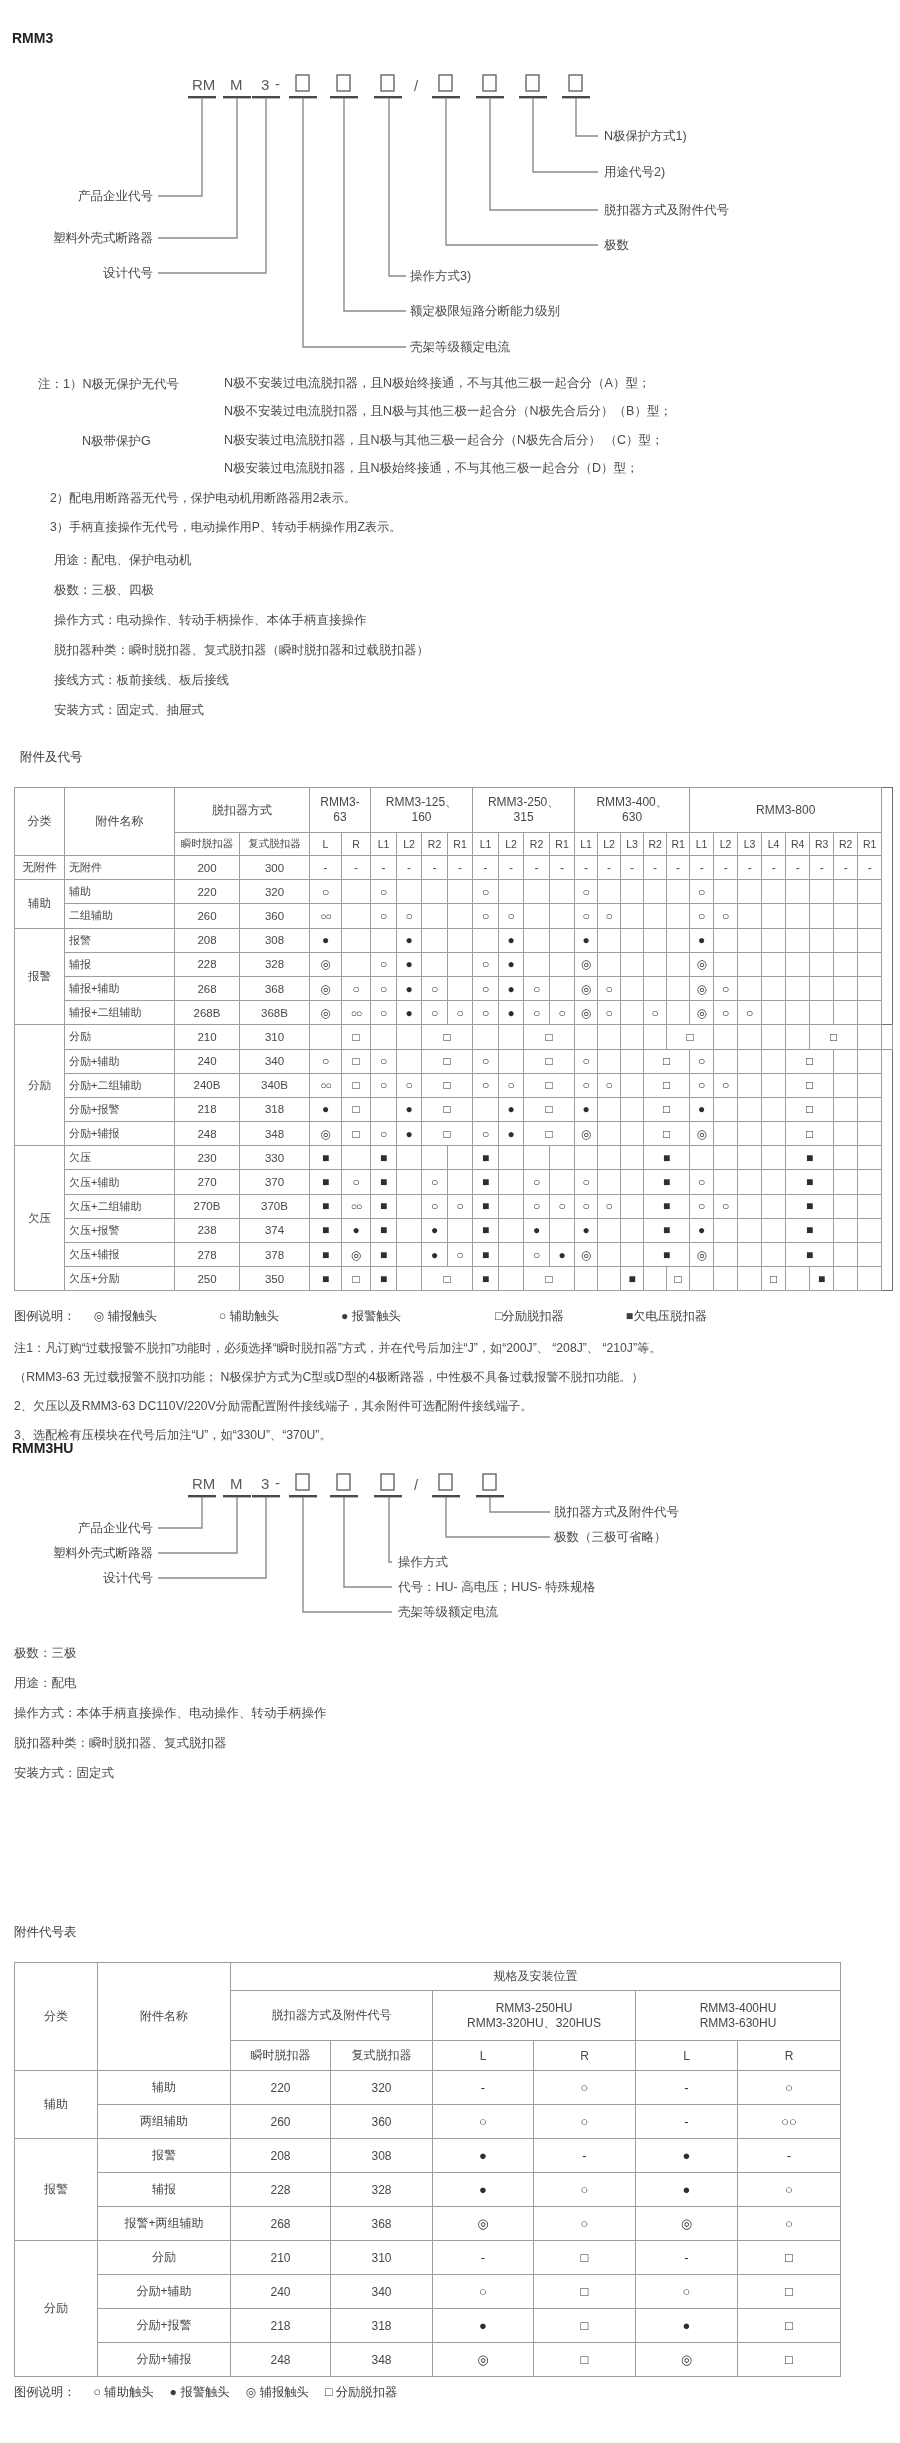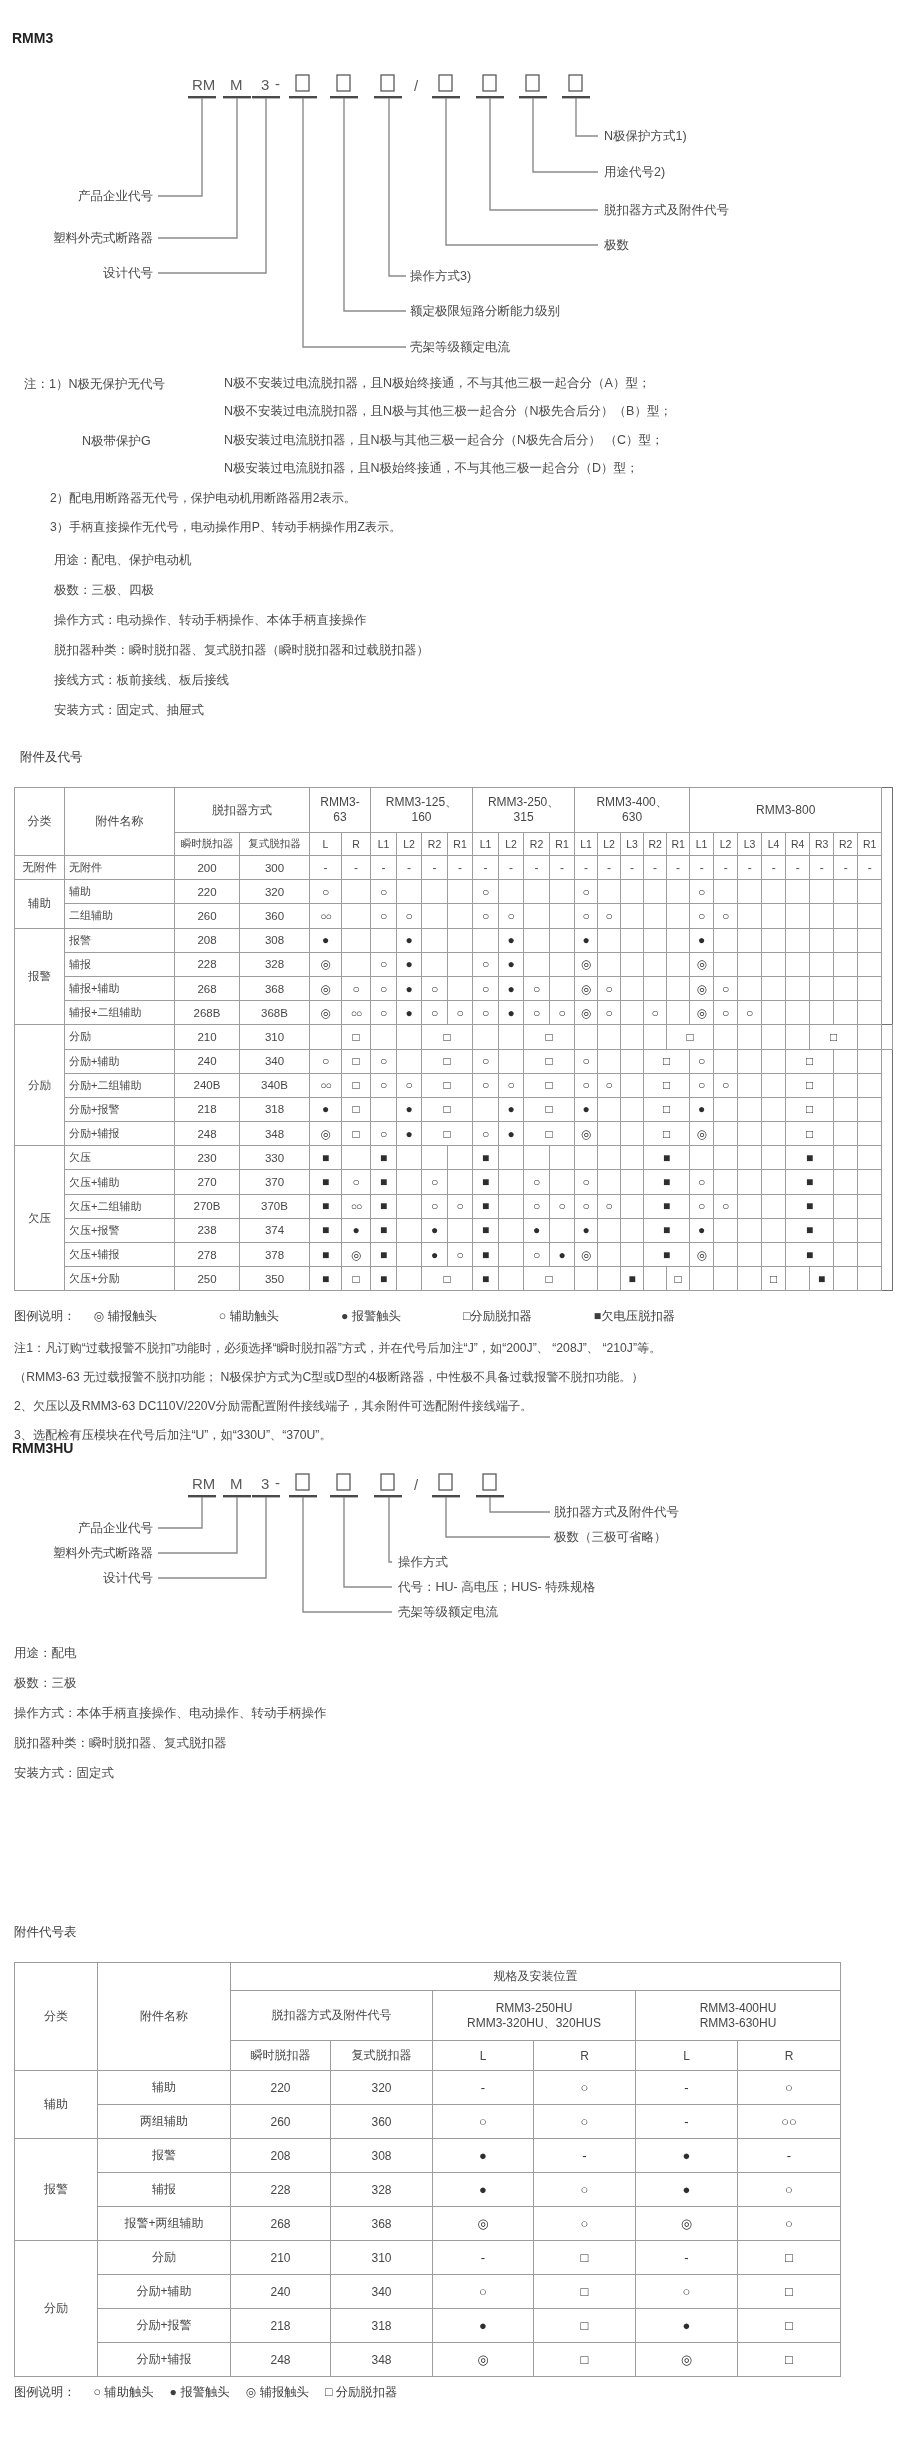--- a/index.html
+++ b/index.html
@@ -97,21 +97,21 @@
     <text class="dlabel" text-anchor="end" x="153" y="277">设计代号</text>
     <text class="dlabel" x="410" y="280">操作方式3)</text>
     <text class="dlabel" x="410" y="315">额定极限短路分断能力级别</text>
     <text class="dlabel" x="410" y="351">壳架等级额定电流</text>
     <text class="dlabel" x="604" y="140">N极保护方式1)</text>
     <text class="dlabel" x="604" y="176">用途代号2)</text>
     <text class="dlabel" x="604" y="214">脱扣器方式及附件代号</text>
     <text class="dlabel" x="604" y="249">极数</text>
   </svg>
 
-  <div class="tline" style="left:24px;top:376px">注：1）N极无保护无代号</div>
+  <div class="tline" style="left:38px;top:376px">注：1）N极无保护无代号</div>
   <div class="tline" style="left:82px;top:433px">N极带保护G</div>
   <div class="abs notes" id="note-desc" style="left:224px;top:369px">
       <div>N极不安装过电流脱扣器，且N极始终接通，不与其他三极一起合分（A）型；</div>
       <div>N极不安装过电流脱扣器，且N极与其他三极一起合分（N极先合后分）（B）型；</div>
       <div>N极安装过电流脱扣器，且N极与其他三极一起合分（N极先合后分） （C）型；</div>
       <div>N极安装过电流脱扣器，且N极始终接通，不与其他三极一起合分（D）型；</div>
     </div>
   <div class="abs fnotes" id="note-items" style="left:50px;top:484px">
       <div>2）配电用断路器无代号，保护电动机用断路器用2表示。</div>
       <div>3）手柄直接操作无代号，电动操作用P、转动手柄操作用Z表示。</div>
@@ -678,21 +678,21 @@
             <td class="sym">□</td>
             <td class="sym"></td>
             <td class="sym">■</td>
             <td class="sym"></td>
             <td class="sym"></td>
           </tr>
         </tbody>
       </table>
     </div>
 
-  <div class="legend" id="legend1" style="left:14px;top:1308px"><span style="margin-right: 18px;">图例说明：</span><span style="margin-right: 62px;">◎ 辅报触头</span><span style="margin-right: 62px;">○ 辅助触头</span><span style="margin-right: 62px;">● 报警触头</span><span style="margin-right: 62px;">□分励脱扣器</span><span style="margin-right: 62px;">■欠电压脱扣器</span></div>
+  <div class="legend" id="legend1" style="left:14px;top:1308px"><span style="margin-right: 18px;">图例说明：</span><span style="margin-right: 62px;">◎ 辅报触头</span><span style="margin-right: 62px;">○ 辅助触头</span><span style="margin-right: 62px;">● 报警触头</span><span style="margin-right: 62px; margin-left: 32px;">□分励脱扣器</span><span style="margin-right: 62px;">■欠电压脱扣器</span></div>
 
   <div class="abs fnotes" id="rmm3-footnotes" style="left:14px;top:1334px">
       <div>注1：凡订购“过载报警不脱扣”功能时，必须选择“瞬时脱扣器”方式，并在代号后加注“J”，如“200J”、 “208J”、 “210J”等。</div>
       <div>（RMM3-63 无过载报警不脱扣功能； N极保护方式为C型或D型的4极断路器，中性极不具备过载报警不脱扣功能。）</div>
       <div>2、欠压以及RMM3-63 DC110V/220V分励需配置附件接线端子，其余附件可选配附件接线端子。</div>
       <div>3、选配检有压模块在代号后加注“U”，如“330U”、“370U”。</div>
     </div>
 
   <div class="title" style="top:1440px">RMM3HU</div>
 
@@ -733,22 +733,22 @@
     <text class="dlabel" text-anchor="end" x="153" y="1557">塑料外壳式断路器</text>
     <text class="dlabel" text-anchor="end" x="153" y="1582">设计代号</text>
     <text class="dlabel" x="398" y="1616">壳架等级额定电流</text>
     <text class="dlabel" x="398" y="1591">代号：HU- 高电压；HUS- 特殊规格</text>
     <text class="dlabel" x="398" y="1566">操作方式</text>
     <text class="dlabel" x="554" y="1541">极数（三极可省略）</text>
     <text class="dlabel" x="554" y="1516">脱扣器方式及附件代号</text>
   </svg>
 
   <div class="abs linelist" id="hu-attrs" style="left:14px;top:1638px">
+      <div>极数：三极</div>
       <div>用途：配电</div>
-      <div>极数：三极</div>
       <div>操作方式：本体手柄直接操作、电动操作、转动手柄操作</div>
       <div>脱扣器种类：瞬时脱扣器、复式脱扣器</div>
       <div>安装方式：固定式</div>
     </div>
 
   <div class="heading" style="left:14px;top:1924px">附件代号表</div>
 
   <div class="abs" id="hu-table" style="left:14px;top:1962px">
       <table class="btab">
         <colgroup>

